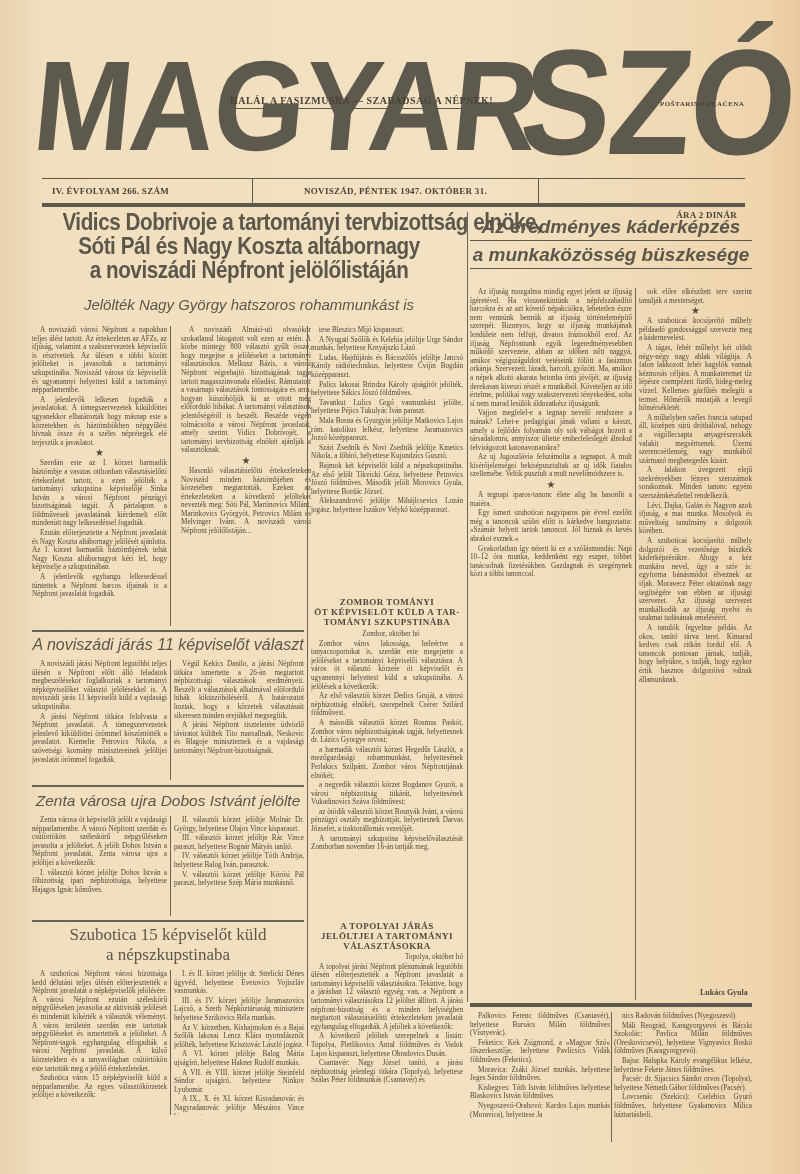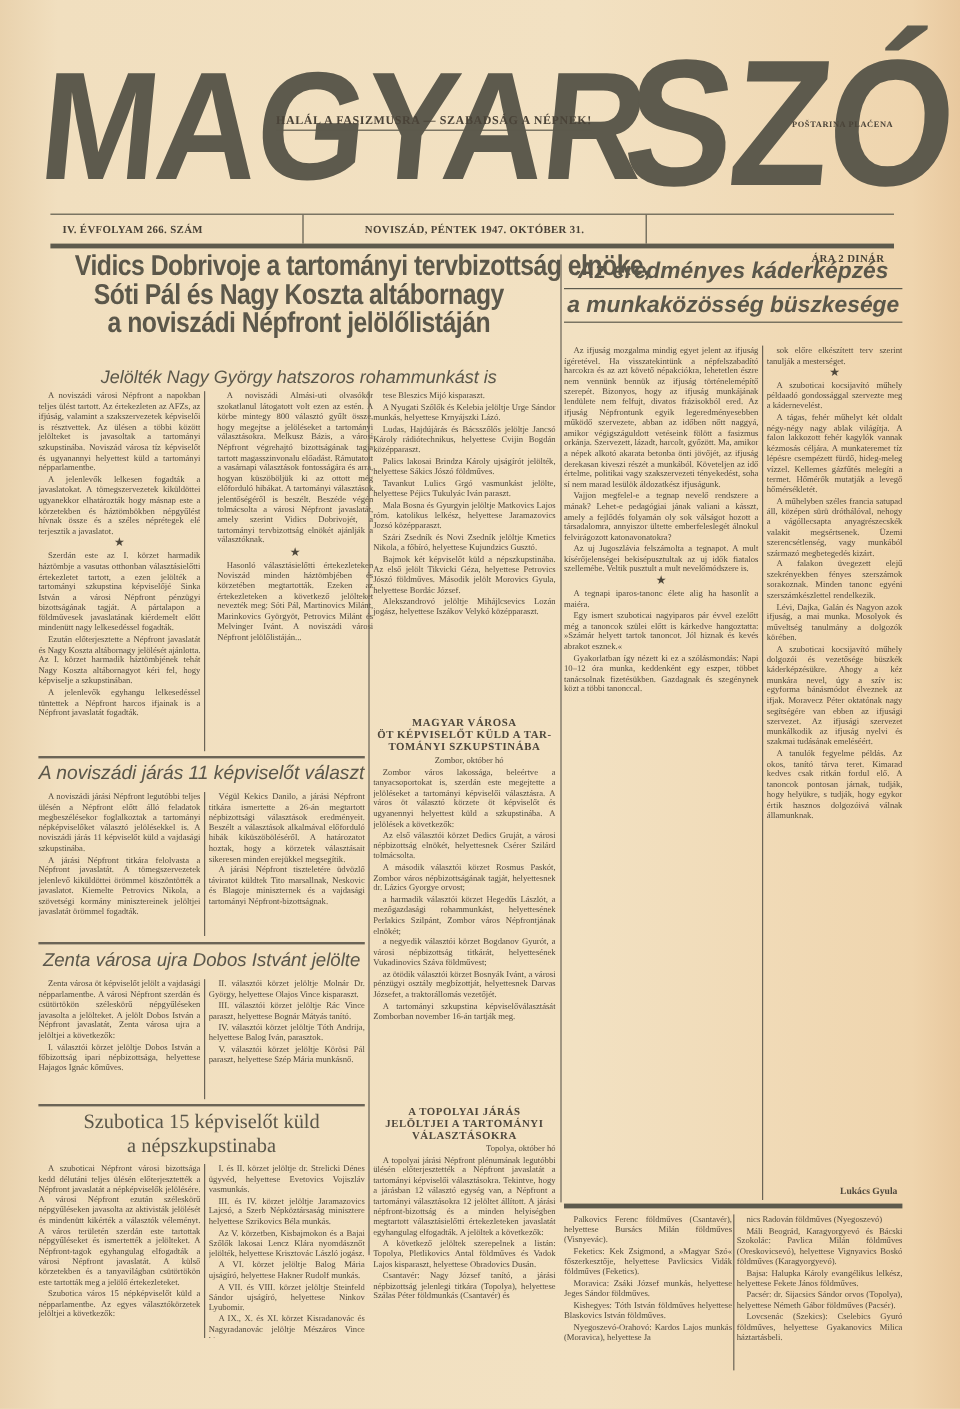--- a/index.html
+++ b/index.html
@@ -40,21 +40,21 @@
   .info-right { flex:1; justify-content:flex-end; padding-right:8px;margin-top:36px; }
 
   
   .headline {
     position:absolute; left:32px; top:210px; width:434px; text-align:center;
     font-family:"Liberation Sans", sans-serif; font-weight:bold; color:#5b574a;
     font-size:22px; line-height:24px; letter-spacing:-0.5px;
   }
   .headline .line { display:block; transform:scaleX(0.86); transform-origin:center; white-space:nowrap; }
   .subhead {
-    position:absolute; left:32px; top:306px; width:434px; text-align:center;
+    position:absolute; left:32px; top:296px; width:434px; text-align:center;
     font-family:"Liberation Sans", sans-serif; font-style:italic; font-size:15px; color:#5b574a;
   }
   .vrule { position:absolute; width:1px; background:#6b6456; }
   .hrule { position:absolute; height:1.5px; background:#6b6456; }
   .thick { position:absolute; height:4px; background:#5d5a4d; }
 
   .col {
     position:absolute; font-size:7.2px; line-height:8.6px; text-align:justify;
     color:#4f483c; overflow:hidden;
   }
@@ -127,28 +127,28 @@
     <p>Ludas, Hajdújárás és Bácsszőlős jelöltje Jancsó Károly rádiótechnikus, helyettese Cvijin Bogdán középparaszt.</p>
     <p>Palics lakosai Brindza Károly ujságírót jelölték, helyettese Sákics Jószó földműves.</p>
     <p>Tavankut Lulics Grgó vasmunkást jelölte, helyettese Péjics Tukulyác Iván paraszt.</p>
     <p>Mala Bosna és Gyurgyin jelöltje Matkovics Lajos róm. katolikus lelkész, helyettese Jaramazovics Jozsó középparaszt.</p>
     <p>Szári Zsedník és Novi Zsedník jelöltje Kmetics Nikola, a főbíró, helyettese Kujundzics Gusztó.</p>
     <p>Bajmok két képviselőt küld a népszkupstinába. Az első jelölt Tikvicki Géza, helyettese Petrovics Jószó földműves. Második jelölt Morovics Gyula, helyettese Bordác József.</p>
     <p>Alekszandrovó jelöltje Mihájlcsevics Lozán jogász, helyettese Iszákov Velykó középparaszt.</p>
   </div>
 
   <div class="small-caps-title" style="left:311px; top:597px; width:152px;">
-    <div>MAGYAR VÁROSA</div>
+    <div>ZOMBOR TOMÁNYI</div>
     <div>ÖT KÉPVISELŐT KÜLD A TAR-</div>
     <div>TOMÁNYI SZKUPSTINÁBA</div>
   </div>
   <div class="col" style="left:311px; top:630px; width:152px; height:290px;">
     <p style="text-align:center">Zombor, október hó</p>
     <p>Zombor város lakossága, beleértve a tanyacsoportokat is, szerdán este megejtette a jelöléseket a tartományi képviselői választásra. A város öt választó körzete öt képviselőt és ugyanennyi helyettest küld a szkupstinába. A jelölések a következők:</p>
-    <p>Az első választói körzet Dedics Gruját, a városi népbizottság elnökét, helyettesnek Csérer Szilárd tolmácsolta.</p>
+    <p>Az első választói körzet Dedics Gruját, a városi népbizottság elnökét, szerepelnek Csérer Szilárd földművest.</p>
     <p>A második választói körzet Rosmus Paskót, Zombor város népbizottságának tagját, helyettesnek dr. Lázics Gyorgye orvost;</p>
     <p>a harmadik választói körzet Hegedűs Lászlót, a mezőgazdasági rohammunkást, helyettesének Perlakics Szilpánt, Zombor város Népfrontjának elnökét;</p>
     <p>a negyedik választói körzet Bogdanov Gyurót, a városi népbizottság titkárát, helyettesének Vukadinovics Száva földművest;</p>
     <p>az ötödik választói körzet Bosnyák Ivánt, a városi pénzügyi osztály megbízottját, helyettesnek Darvas Józsefet, a traktorállomás vezetőjét.</p>
     <p>A tartományi szkupstina képviselőválasztását Zomborban november 16-án tartják meg.</p>
   </div>
 
   <div class="small-caps-title" style="left:311px; top:921px; width:152px;">
     <div>A TOPOLYAI JÁRÁS</div>
     <div>JELÖLTJEI A TARTOMÁNYI</div>

